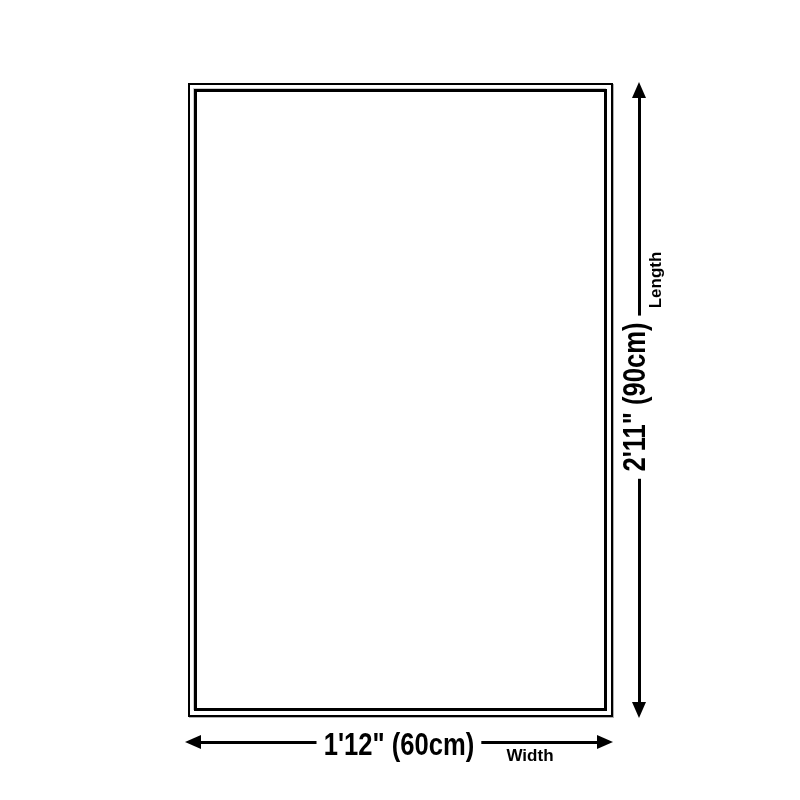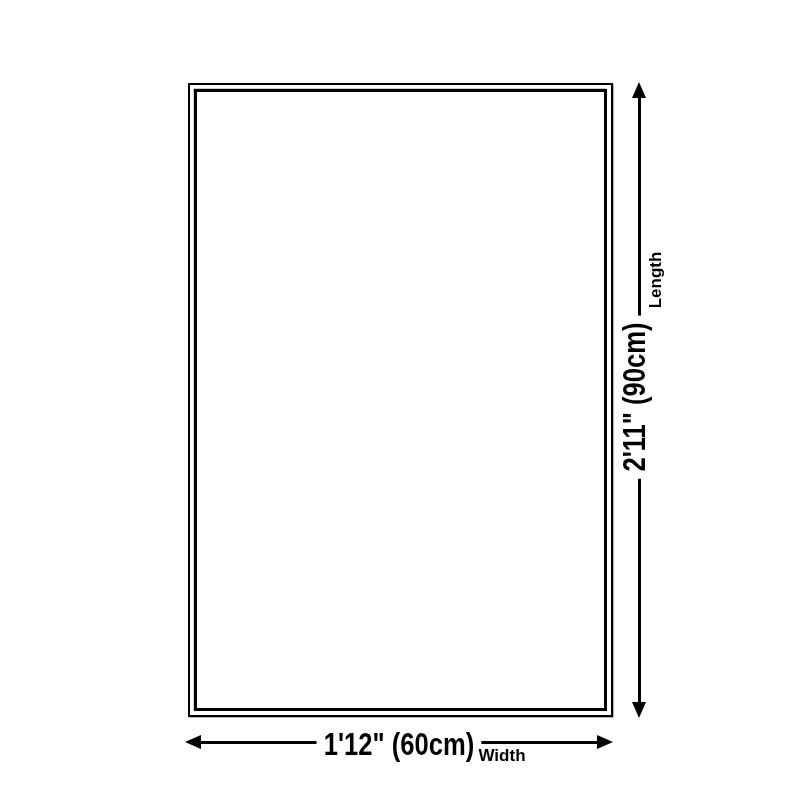--- a/index.html
+++ b/index.html
@@ -116,21 +116,21 @@
   }
   .dim-label {
     position: absolute;
     font-weight: bold;
     font-size: 17px;
     line-height: 1.1;
     white-space: nowrap;
     color: #000000;
   }
   .dim-label.h {
-    left: 502px;
+    left: 530px;
     top: 756px;
     transform: translate(-50%, -50%);
   }
   .dim-label.v {
     left: 656px;
     top: 280px;
     transform: translate(-50%, -50%) rotate(-90deg);
   }
 </style>
 </head>

